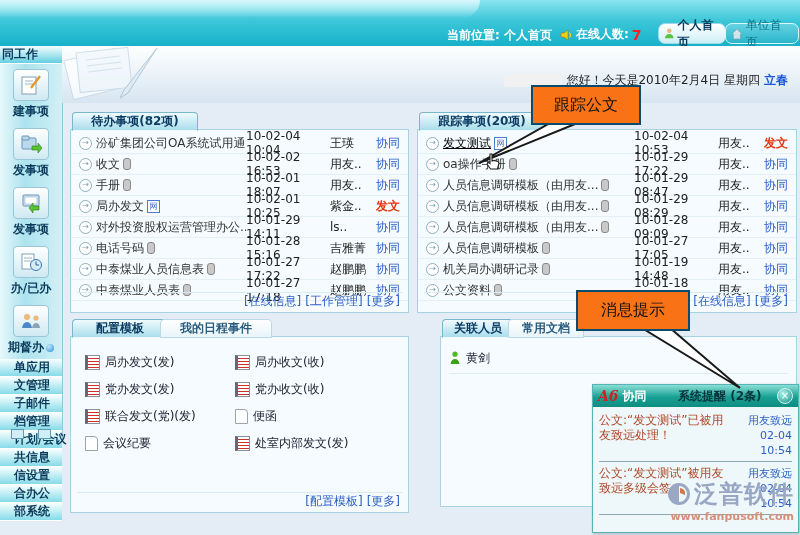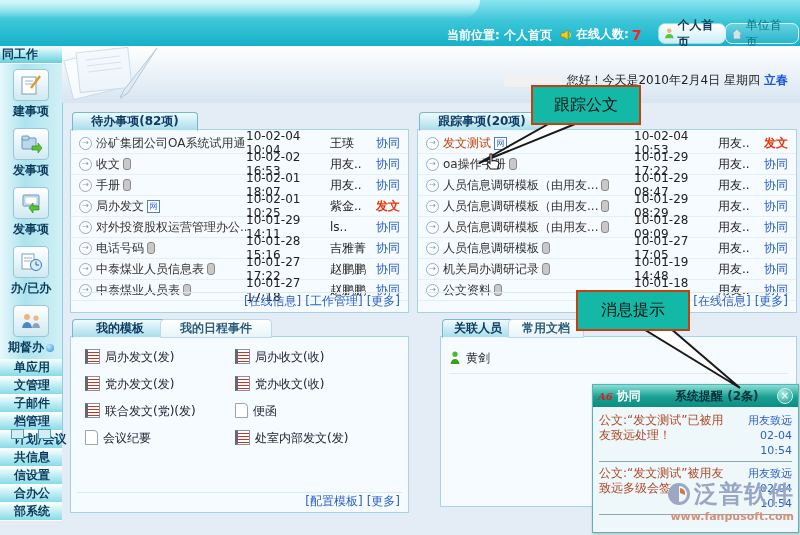--- a/index.html
+++ b/index.html
@@ -42,58 +42,58 @@
   .panel{position:absolute;background:#f5fbfe;border:1px solid #a7d3e2;z-index:1;}
   .tab{position:absolute;height:17px;line-height:17px;text-align:center;font-size:12px;font-weight:bold;
        border-radius:4px 4px 0 0;z-index:2;cursor:pointer;padding:0 6px;box-sizing:content-box;}
   .tab.on{background:linear-gradient(#f0fbfe,#a9ddeb);border:1px solid #7ab6cd;border-bottom:1px solid #eef9fd;color:#0c3c64;}
   .tab.off{background:linear-gradient(#ffffff,#e7f4f9);border:1px solid #bcd9e5;color:#2a5c7e;}
   .rows{position:absolute;left:0;top:3px;right:0;}
   .row{display:flex;align-items:center;height:20px;padding:0 8px;font-size:12px;color:#333;border-bottom:1px solid #e3f1f7;}
   .go{width:11px;height:11px;border:1px solid #8fb0c0;border-radius:50%;color:#7a9cb0;
       font-size:8px;line-height:10px;text-align:center;margin-right:4px;flex:none;background:#fff;}
   .ti{flex:1;white-space:nowrap;overflow:hidden;display:flex;align-items:center;gap:3px;cursor:pointer;}
-  .link-red{color:#c2410c;}
+  .link-red{color:#000000;text-decoration:underline;}
   .attach{width:6px;height:10px;border:1px solid #8a8a8a;border-radius:3px;background:#c9c9c9;flex:none;}
   .netb{width:11px;height:11px;border:1px solid #4a7fd0;font-size:8px;color:#3a6bd0;line-height:11px;
         text-align:center;flex:none;background:#fff;overflow:hidden;}
   .dt{width:84px;flex:none;color:#222;}
   .sd{width:44px;flex:none;color:#222;overflow:hidden;white-space:nowrap;}
   .ty{width:26px;flex:none;text-align:right;cursor:pointer;}
   .t-blue{color:#2b5fc7;} .t-red{color:#e8340c;font-weight:bold;}
   .foot-line{position:absolute;left:6px;right:6px;bottom:19px;border-top:1px solid #d8ebf3;}
   .pfoot{position:absolute;right:8px;bottom:2px;font-size:12px;color:#2b5fc7;display:flex;gap:4px;}
   .flink{cursor:pointer;}
   
   .tplgrid{position:absolute;left:14px;top:12px;right:10px;display:grid;grid-template-columns:150px 1fr;}
-  .tpl{display:flex;height:27px;font-size:12px;color:#223;gap:5px;cursor:pointer;white-space:nowrap;}
+  .tpl{display:flex;align-items:center;height:27px;font-size:12px;color:#223;gap:5px;cursor:pointer;white-space:nowrap;}
   .ic-doclines{width:11px;height:13px;background:repeating-linear-gradient(#ffffff,#ffffff 2px,#cc3322 2px,#cc3322 3px);
         border:1px solid #8890a0;border-left:3px solid #667;flex:none;}
   .ic-doc{width:11px;height:13px;background:#fff;border:1px solid #99a4b0;border-radius:0 4px 0 0;flex:none;}
   .person-row{position:absolute;left:8px;top:10px;right:8px;height:22px;display:flex;align-items:center;gap:5px;
         font-size:12px;color:#223;border-bottom:1px solid #dcecf4;padding-bottom:4px;cursor:pointer;}
   
   .popup{position:absolute;left:592px;top:384px;width:205px;height:147px;z-index:20;
          border:1px solid #58b4b4;background:#eef8fa;box-shadow:1px 1px 3px rgba(0,0,0,.25);}
   .pop-h{height:22px;background:linear-gradient(#8adfd6,#18a093 55%,#0e8d81);display:flex;align-items:center;padding:0 5px;}
-  .a6{font-family:"DejaVu Serif","Liberation Serif",serif;font-style:italic;font-weight:bold;color:#d41f1f;font-size:10px;}
+  .a6{font-family:"DejaVu Serif","Liberation Serif",serif;font-style:italic;font-weight:bold;color:#d41f1f;font-size:14px;}
   .pop-app{color:#fff;font-size:12px;font-weight:bold;margin-left:4px;}
   .pop-title{color:#07343c;font-size:12px;font-weight:bold;margin-left:16px;flex:1;text-align:center;}
   .pop-x{width:14px;height:14px;border-radius:50%;background:radial-gradient(circle at 35% 30%,#aef0e8,#0f9488);
          color:#fff;font-size:10px;line-height:13px;text-align:center;cursor:pointer;border:1px solid #d8f4f0;}
   .pop-body{padding:2px 6px;position:relative;height:118px;box-sizing:border-box;}
   .msg{display:flex;padding:4px 0 3px 0;border-bottom:1px solid #8fa6ae;}
   .msg-t{flex:1;font-size:12px;line-height:15px;color:#b04828;cursor:pointer;}
   .msg-r{width:66px;text-align:right;font-size:11px;line-height:15px;color:#2b5fc7;flex:none;}
   .wm{position:absolute;right:4px;bottom:2px;text-align:right;}
   .wm-row{display:flex;align-items:center;gap:3px;justify-content:flex-end;}
   .wm-name{font-size:24px;font-weight:bold;color:#98a6c4;letter-spacing:1px;}
   .wm-url{font-size:11px;font-weight:bold;color:#d4907c;}
   
-  .callout{position:absolute;background:#14b8a6;border:2px solid #c2410c;z-index:31;
+  .callout{position:absolute;background:#f97316;border:2px solid #0c4a6e;z-index:31;
            display:flex;align-items:center;justify-content:center;font-size:16px;color:#111;}
   .tail{position:absolute;z-index:30;}
   .hand{position:absolute;z-index:32;}
 </style>
 </head>
 <body>
 
 <div class="topbar">
   <div class="shine"></div>
   <span class="loc">当前位置: 个人首页</span>
@@ -392,21 +392,21 @@
       <span class="ty t-blue">协同</span>
     </div>
   </div>
   <div class="foot-line"></div>
   <div class="pfoot">
     <span class="flink">[在线信息]</span>
     <span class="flink">[更多]</span>
   </div>
 </div>
 
-<div class="tab on" style="left:72px;top:319px;width:82px;">我的模板</div>
+<div class="tab on" style="left:72px;top:319px;width:82px;">配置模板</div>
 <div class="tab off" style="left:160px;top:319px;width:98px;">我的日程事件</div>
 <div class="panel" style="left:70px;top:336px;width:337px;height:175px;">
   <div class="tplgrid">
     <div class="tpl">
         <span class="ic-doclines"></span>
         <span>局办发文(发)</span>
       </div>
     <div class="tpl">
         <span class="ic-doclines"></span>
         <span>局办收文(收)</span>

